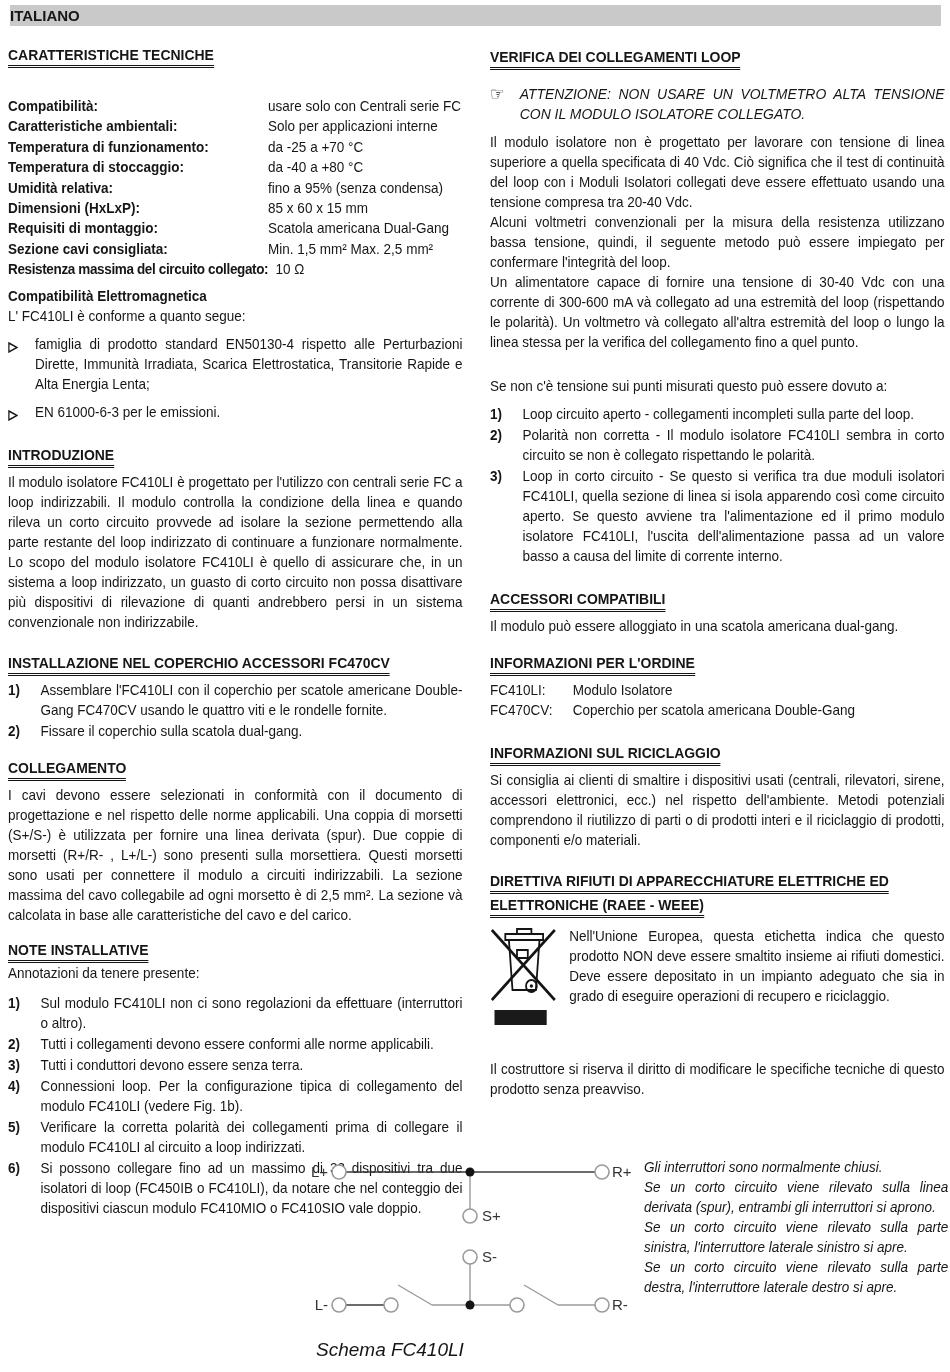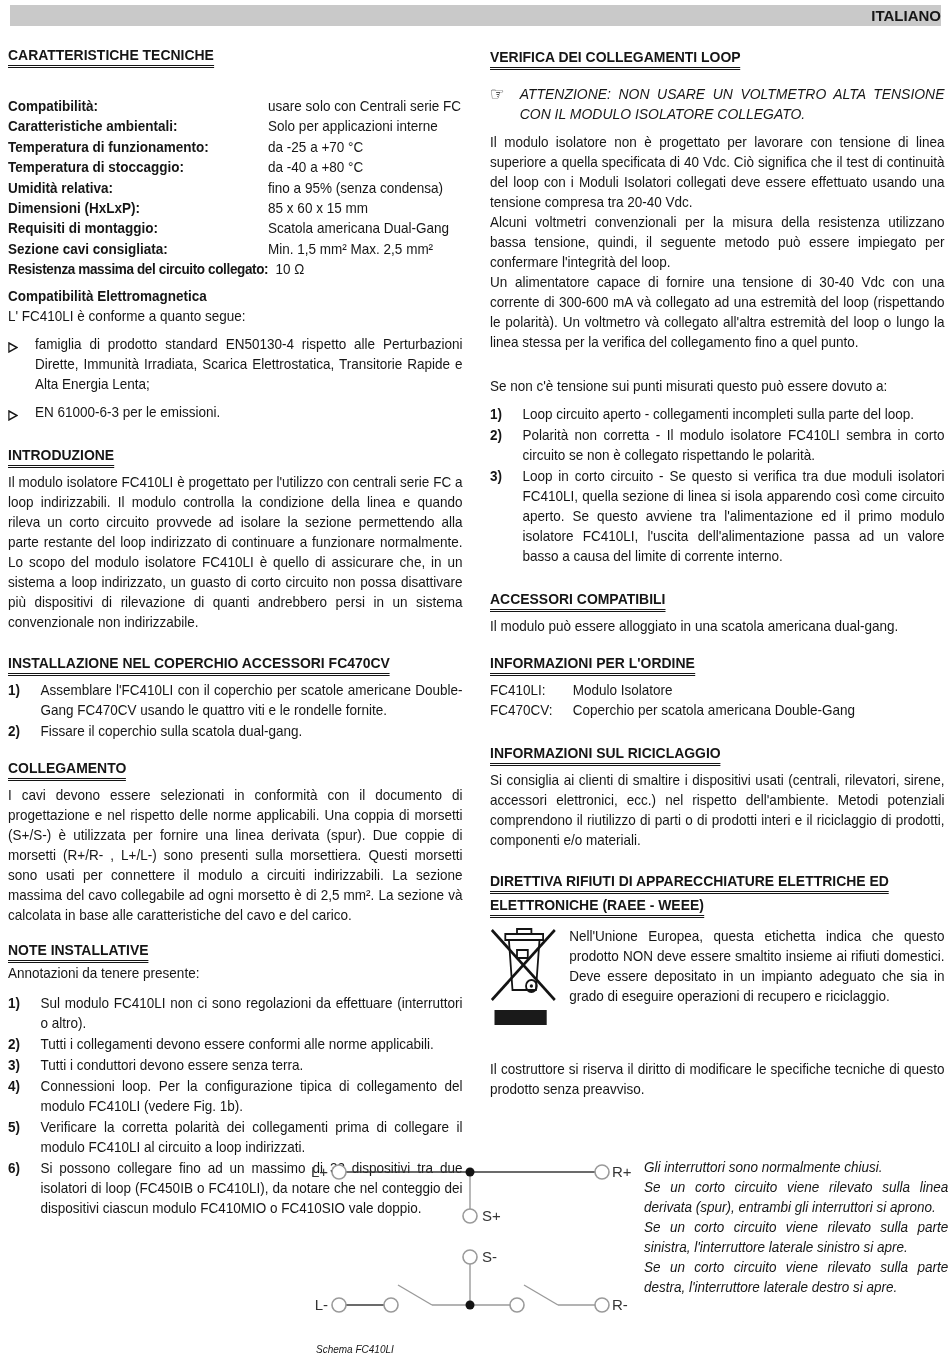--- a/index.html
+++ b/index.html
@@ -4,21 +4,21 @@
 <style>
   * { margin:0; padding:0; box-sizing:border-box; }
   html,body { background:#fff; }
   body {
     position:relative; width:950px; height:1372px; overflow:hidden;
     font-family:"Liberation Sans", sans-serif; color:#161616;
     font-size:15px; line-height:20px;
   }
   .banner {
     position:absolute; left:10px; top:5px; width:931px; height:21px;
-    background:#c9c9c9; text-align:right; font-weight:bold; font-size:15px; line-height:21px;
+    background:#c9c9c9; text-align:left; font-weight:bold; font-size:15px; line-height:21px;
   }
   .col {
     position:absolute; top:38px; width:505px;
     transform:scaleX(0.9); transform-origin:0 0;
   }
   .col-left { left:8px; }
   .col-right { left:490px; }
   .sec-h { font-size:15.5px; font-weight:bold; line-height:21px; }
   .sec-h .u { display:inline-block; border-bottom:3px double #141414; }
   .sub-h { font-weight:bold; }
@@ -47,21 +47,21 @@
   .weee { display:flex; margin-top:8px; }
   .weee .icon { flex:none; width:88px; }
   .weee .txt { flex:1; text-align:justify; }
   
   .mt4{margin-top:4px}.mt6{margin-top:6px}.mt8{margin-top:8px}.mt10{margin-top:10px}
   .mt14{margin-top:14px}.mt16{margin-top:16px}.mt18{margin-top:18px}.mt20{margin-top:20px}
   .mt22{margin-top:22px}.mt24{margin-top:24px}.mt28{margin-top:28px}
   .specs-block{margin-top:28px}
   
   .schematic { position:absolute; left:298px; top:1154px; }
-  .sch-caption { position:absolute; left:316px; top:1340px; font-style:italic; font-size:10px; }
+  .sch-caption { position:absolute; left:316px; top:1340px; font-style:italic; font-size:19px; }
   .sch-notes {
     position:absolute; left:644px; top:1157px; width:338px;
     transform:scaleX(0.9); transform-origin:0 0;
     font-style:italic;
   }
   .sch-notes p { text-align:justify; }
   svg text { font-family:"Liberation Sans", sans-serif; font-size:15px; fill:#333; }
 </style>
 </head>
 <body>

